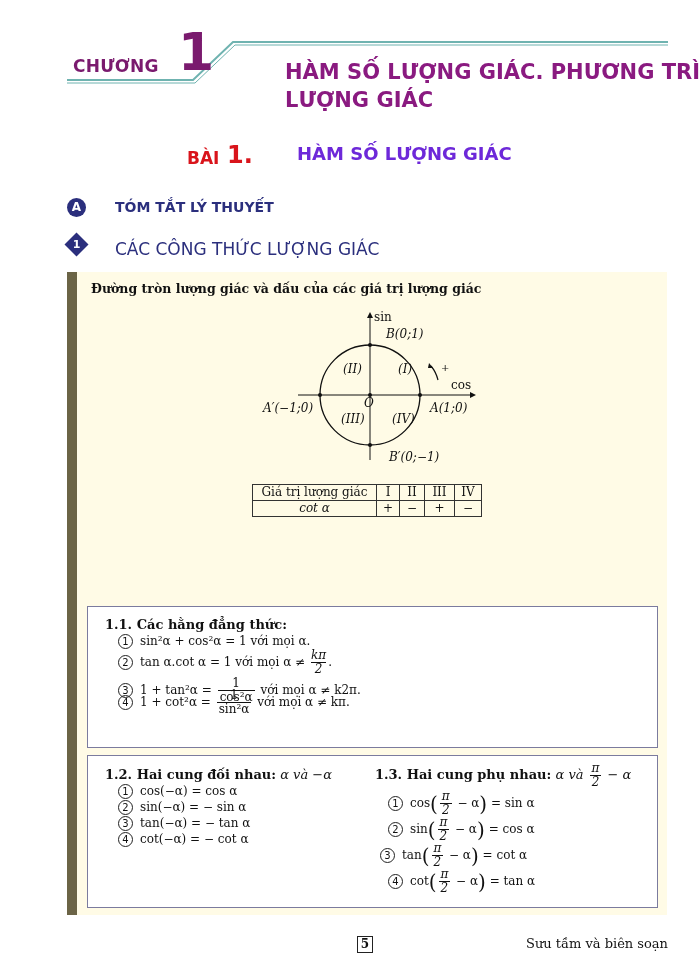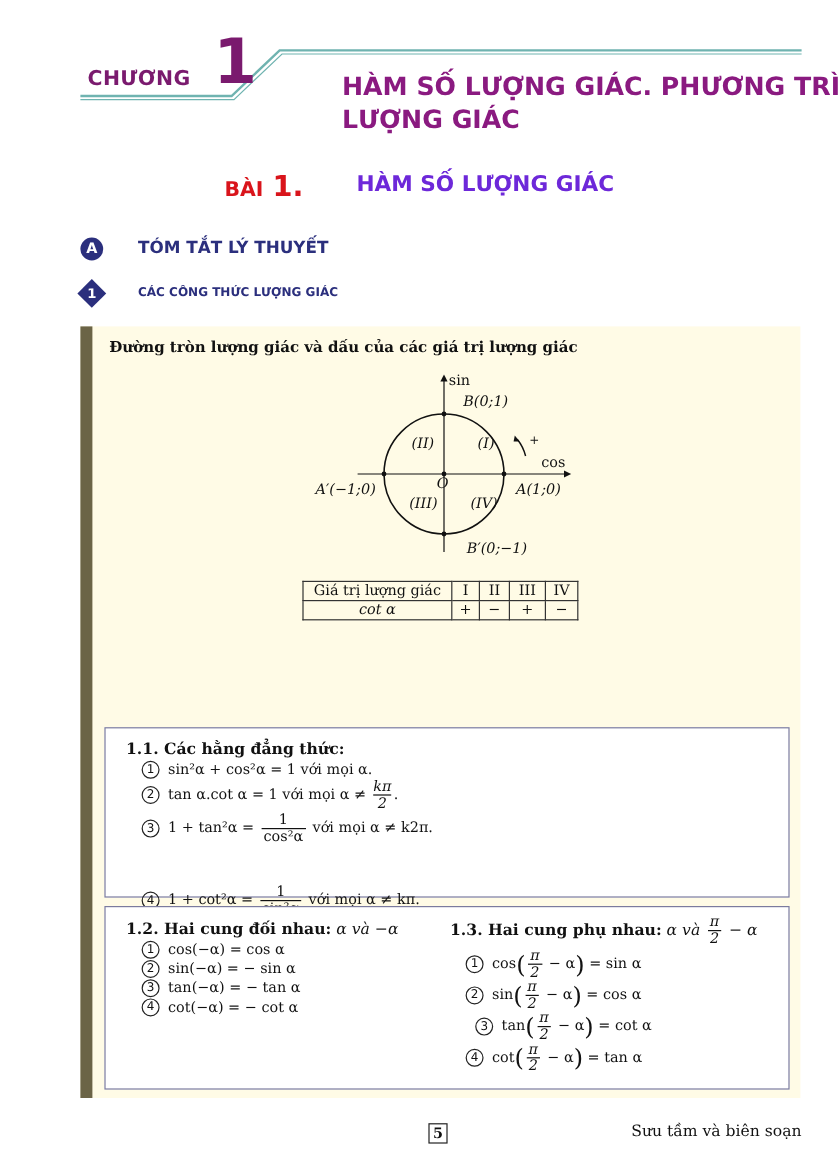--- a/index.html
+++ b/index.html
@@ -16,21 +16,21 @@
   .lesson-label { left:187px; top:148px; font-size:17px; font-weight:bold; color:#d9141b; }
   .lesson-num { left:227px; top:141px; font-size:24px; font-weight:bold; color:#d9141b; }
   .lesson-title { left:297px; top:143px; font-size:18px; font-weight:bold; color:#6d28d9; }
 
   .secA-badge { left:67px; top:198px; width:19px; height:19px; border-radius:50%; background:#2b2f7d; color:#fff;
                 font-size:12px; font-weight:bold; text-align:center; line-height:19px; }
   .secA-title { left:115px; top:199px; font-size:14px; font-weight:bold; color:#2b2f7d; }
   .sec1-badge { left:68px; top:236px; width:17px; height:17px; background:#2b2f7d; transform:rotate(45deg); }
   .sec1-num { left:68px; top:236px; width:17px; height:17px; color:#fff; font-size:11px; font-weight:bold;
               text-align:center; line-height:17px; }
-  .sec1-title { left:115px; top:239px; font-size:10px; font-weight:bold; color:#2b2f7d; }
+  .sec1-title { left:115px; top:239px; font-size:17px; font-weight:normal; color:#2b2f7d; }
 
   
   .panel { left:67px; top:272px; width:600px; height:643px; background:#fffbe6; }
   .panel-bar { left:67px; top:272px; width:10px; height:643px; background:#6b6446; }
   .panel-title { left:91px; top:281px; font-size:12.5px; font-weight:bold; }
 
   
   .lbl { font-size:12px; white-space:nowrap; }
   .it { font-style:italic; }
 
@@ -133,21 +133,21 @@
 <div class="abs box-title" style="left:105px;top:617px;">1.1. Các hằng đẳng thức:</div>
 <div class="abs line" style="left:118px;top:634px;">
   <span class="circ sans">1</span><span>sin²α + cos²α = 1 với mọi α.</span>
 </div>
 <div class="abs line" style="left:118px;top:649px;">
   <span class="circ sans">2</span><span>tan α.cot α = 1 với mọi α ≠ </span><span class="frac it"><span class="n">kπ</span><span class="d" style="border-top-color:#111;">2</span></span><span>.</span>
 </div>
 <div class="abs line" style="left:118px;top:677px;">
   <span class="circ sans">3</span><span>1 + tan²α = </span><span class="frac"><span class="n">1</span><span class="d">cos²α</span></span><span> với mọi α ≠ k2π.</span>
 </div>
-<div class="abs line" style="left:118px;top:689px;margin-top:48px;">
+<div class="abs line" style="left:118px;top:689px;">
   <span class="circ sans">4</span><span>1 + cot²α = </span><span class="frac"><span class="n">1</span><span class="d">sin²α</span></span><span> với mọi α ≠ kπ.</span>
 </div>
 
 <div class="abs box" style="left:87px;top:755px;width:569px;height:151px;"></div>
 
 <div class="abs box-title" style="left:105px;top:767px;">
   <span>1.2. Hai cung đối nhau:</span><span class="it" style="font-weight:normal;"> α và −α</span>
 </div>
 <div class="abs line" style="left:118px;top:784px;">
   <span class="circ sans">1</span><span>cos(−α) = cos α</span>
@@ -164,21 +164,21 @@
 
 <div class="abs box-title" style="left:375px;top:762px;">
   <span>1.3. Hai cung phụ nhau:</span><span class="it" style="font-weight:normal;"> α và </span><span class="frac it" style="font-weight:normal;font-size:12px;"><span class="n">π</span><span class="d">2</span></span><span class="it" style="font-weight:normal;"> − α</span>
 </div>
 <div class="abs line" style="left:388px;top:790px;">
   <span class="circ sans">1</span><span>cos</span><span class="paren">(</span><span class="frac it"><span class="n">π</span><span class="d">2</span></span><span> − α</span><span class="paren">)</span> <span>= sin α</span>
 </div>
 <div class="abs line" style="left:388px;top:816px;">
   <span class="circ sans">2</span><span>sin</span><span class="paren">(</span><span class="frac it"><span class="n">π</span><span class="d">2</span></span><span> − α</span><span class="paren">)</span> <span>= cos α</span>
 </div>
-<div class="abs line" style="left:396px;top:842px;">
+<div class="abs line" style="left:380px;top:842px;">
   <span class="circ sans">3</span><span>tan</span><span class="paren">(</span><span class="frac it"><span class="n">π</span><span class="d">2</span></span><span> − α</span><span class="paren">)</span> <span>= cot α</span>
 </div>
 <div class="abs line" style="left:388px;top:868px;">
   <span class="circ sans">4</span><span>cot</span><span class="paren">(</span><span class="frac it"><span class="n">π</span><span class="d">2</span></span><span> − α</span><span class="paren">)</span> <span>= tan α</span>
 </div>
 
 <div class="abs page-num">5</div>
 <div class="abs footer-text">Sưu tầm và biên soạn</div>
 
 </body></html>

